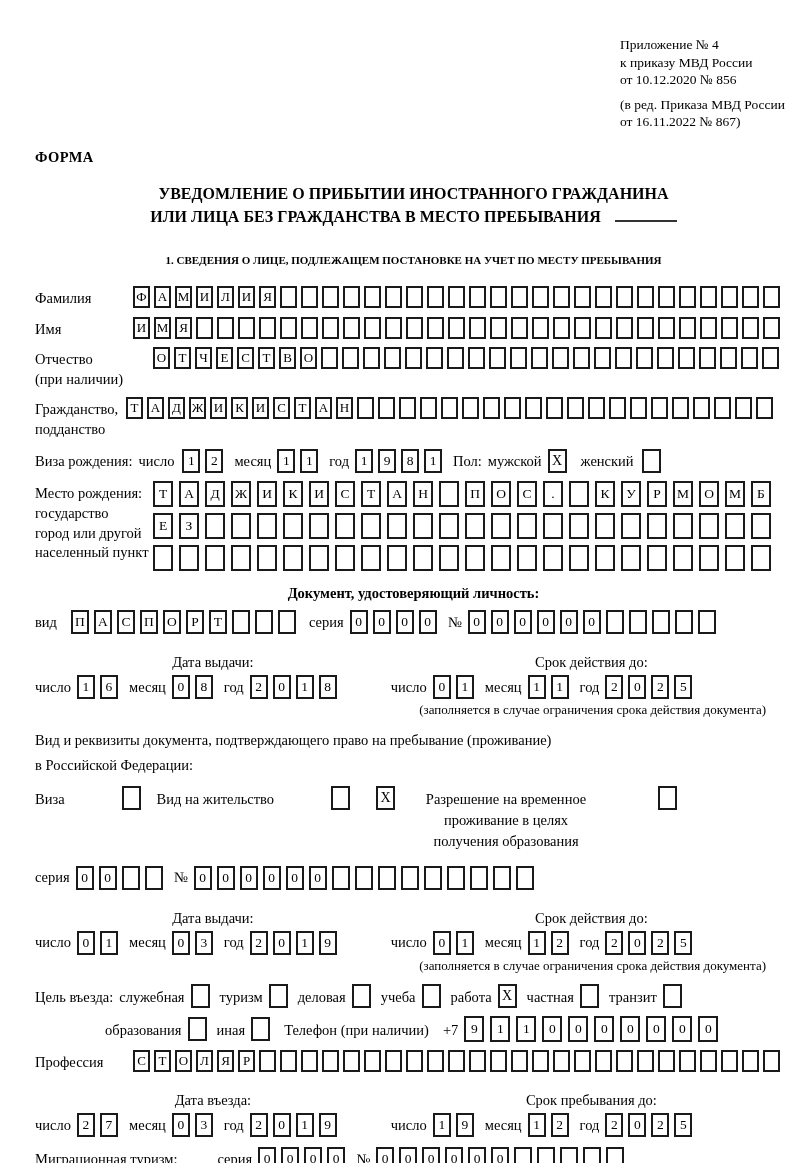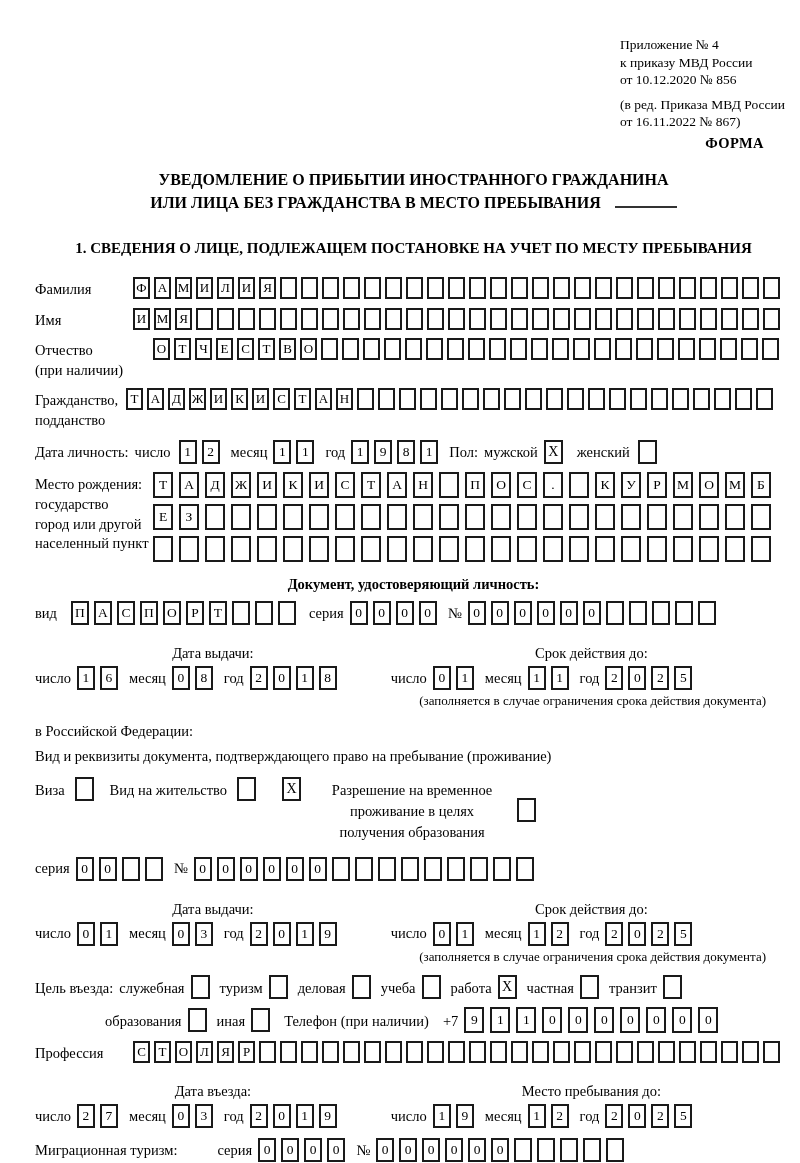--- a/index.html
+++ b/index.html
@@ -12,24 +12,24 @@
   .page {
     width: 800px;
     min-height: 1163px;
     padding: 36px 8px 30px 35px;
     background: #fff;
     font-size: 14.5px;
   }
   
   .appendix { margin-left: 585px; font-size: 13.5px; line-height: 1.3; }
   .appendix .grp2 { margin-top: 7px; }
-  .forma { text-align: right; padding-right: 28px; font-weight: bold; font-size: 14.5px; margin-top: 4px; letter-spacing: .4px; }
+  .forma { padding-right: 28px; font-weight: bold; font-size: 14.5px; margin-top: 18px; letter-spacing: .4px; }
   .title { text-align: center; font-weight: bold; font-size: 16px; margin-top: 16px; line-height: 1.45; }
   .title-underline { display: inline-block; width: 62px; height: 1em; border-bottom: 2.5px solid #333; margin-left: 14px; }
-  .section { text-align: center; font-weight: bold; font-size: 15px; margin-top: 26px; margin-bottom: 20px; }
+  .section { text-align: center; font-weight: bold; font-size: 11px; margin-top: 26px; margin-bottom: 20px; }
 
   .row { display: flex; align-items: flex-start; margin-bottom: 8px; }
   .lbl { flex: none; padding-top: 3px; line-height: 1.35; }
   .w98  { width: 98px; }
   .w118 { width: 118px; }
   .w91  { width: 91px; }
   .w108 { width: 108px; }
   .cells { display: flex; flex-wrap: nowrap; }
   .cell {
     flex: none; width: 17px; height: 22px; border: 2px solid #1a1a1a;
@@ -52,21 +52,21 @@
   .dates-col { }
   .dates-col.left { width: 47%; }
   .dates-col.right { width: 53%; }
   .dates-title { text-align: center; margin-bottom: 4px; }
   .dates-line { display: flex; align-items: center; }
   .dates-line > span { margin-right: 6px; }
   .note { text-align: right; padding-right: 26px; font-size: 13px; margin-top: 3px; margin-bottom: 10px; }
 
   .permit-text { line-height: 1.7; margin-top: 4px; }
   .permit-opts { display: flex; align-items: flex-start; margin-top: 8px; margin-bottom: 14px; }
-  .opt { display: flex; align-items: center; }
+  .opt { display: flex; align-items: flex-start; gap: 47px; }
   .opt .olbl { padding-top: 3px; line-height: 1.45; }
   .opt .center { text-align: center; }
   .w170 { width: 178px; }
   .w185 { width: 190px; }
   .opt .checkbox { margin-left: 10px; margin-right: 16px; }
 
   .purpose .plbl { margin-right: 6px; padding-top: 3px; }
   .purpose .checkbox { margin-right: 10px; }
   .indent70 { margin-left: 70px; }
 
@@ -245,21 +245,21 @@
         <span class="cell"></span>
         <span class="cell"></span>
         <span class="cell"></span>
         <span class="cell"></span>
         <span class="cell"></span>
         <span class="cell"></span>
       </div>
   </div>
 
   <div class="inline-row mt10">
-    <span>Дата личность:</span>
+    <span>Виза рождения:</span>
     <span class="gap8">число</span>
     <span class="cells mid">
         <span class="cell">1</span>
         <span class="cell">2</span>
       </span>
     <span>месяц</span>
     <span class="cells mid">
         <span class="cell">1</span>
         <span class="cell">1</span>
       </span>
@@ -447,22 +447,22 @@
             <span class="cell">0</span>
             <span class="cell">2</span>
             <span class="cell">5</span>
           </span>
       </div>
     </div>
   </div>
   <div class="note">(заполняется в случае ограничения срока действия документа)</div>
 
   <div class="permit-text">
+    <div>Вид и реквизиты документа, подтверждающего право на пребывание (проживание)</div>
     <div>в Российской Федерации:</div>
-    <div>Вид и реквизиты документа, подтверждающего право на пребывание (проживание)</div>
   </div>
 
   <div class="permit-opts">
     <div class="opt">
       <span class="olbl">Виза</span>
       <span class="checkbox"></span>
     </div>
     <div class="opt">
       <span class="olbl">Вид на жительство</span>
       <span class="checkbox"></span>
@@ -645,21 +645,21 @@
         <span>год</span>
         <span class="cells mid">
             <span class="cell">2</span>
             <span class="cell">0</span>
             <span class="cell">1</span>
             <span class="cell">9</span>
           </span>
       </div>
     </div>
     <div class="dates-col right">
-      <div class="dates-title">Место пребывания до:</div>
+      <div class="dates-title">Срок пребывания до:</div>
       <div class="dates-line">
         <span>число</span>
         <span class="cells mid">
             <span class="cell">1</span>
             <span class="cell">9</span>
           </span>
         <span>месяц</span>
         <span class="cells mid">
             <span class="cell">1</span>
             <span class="cell">2</span>

